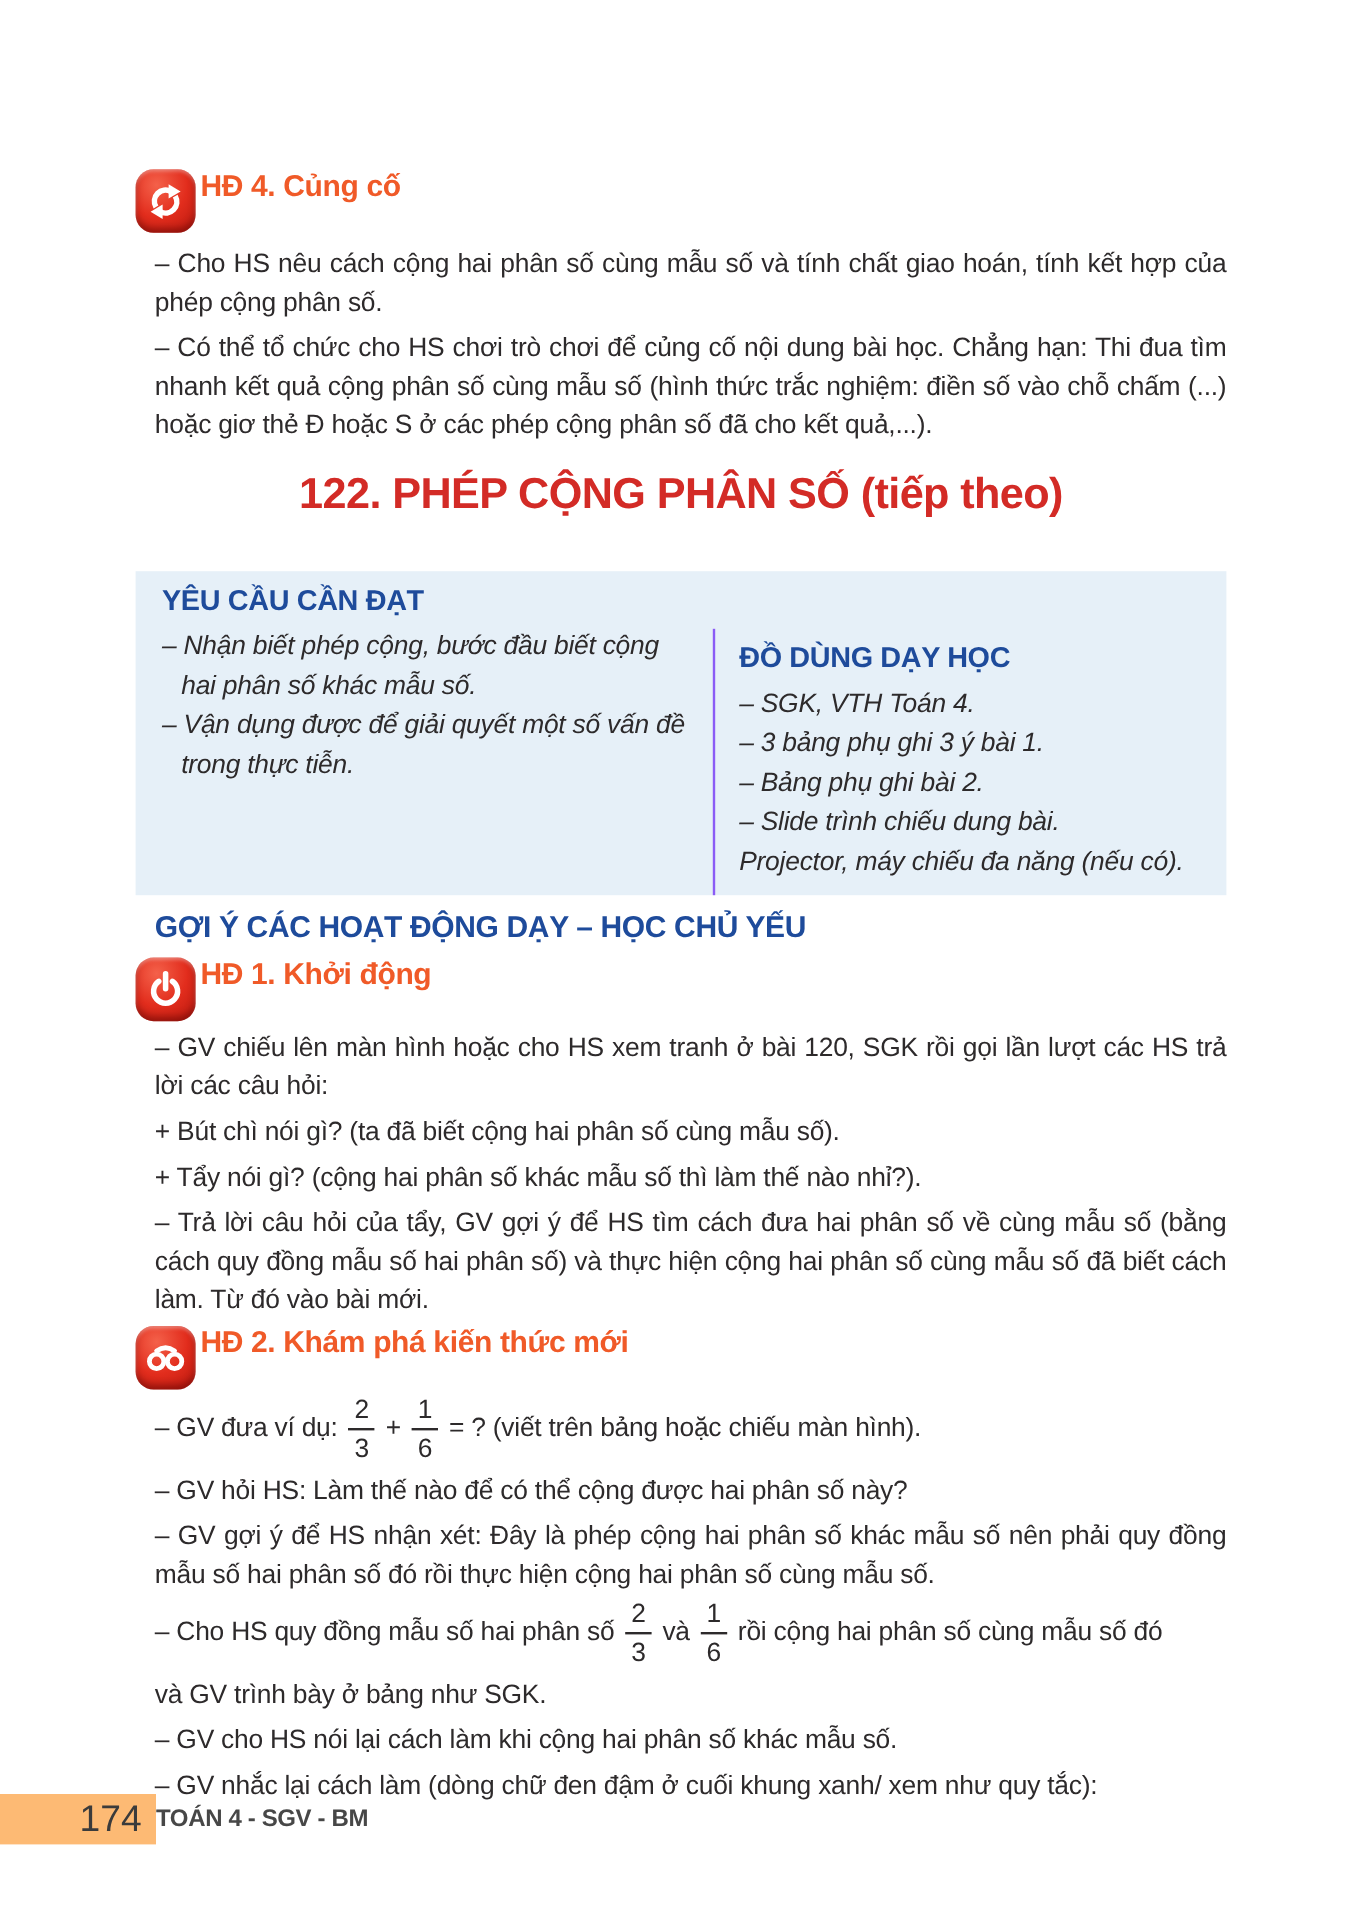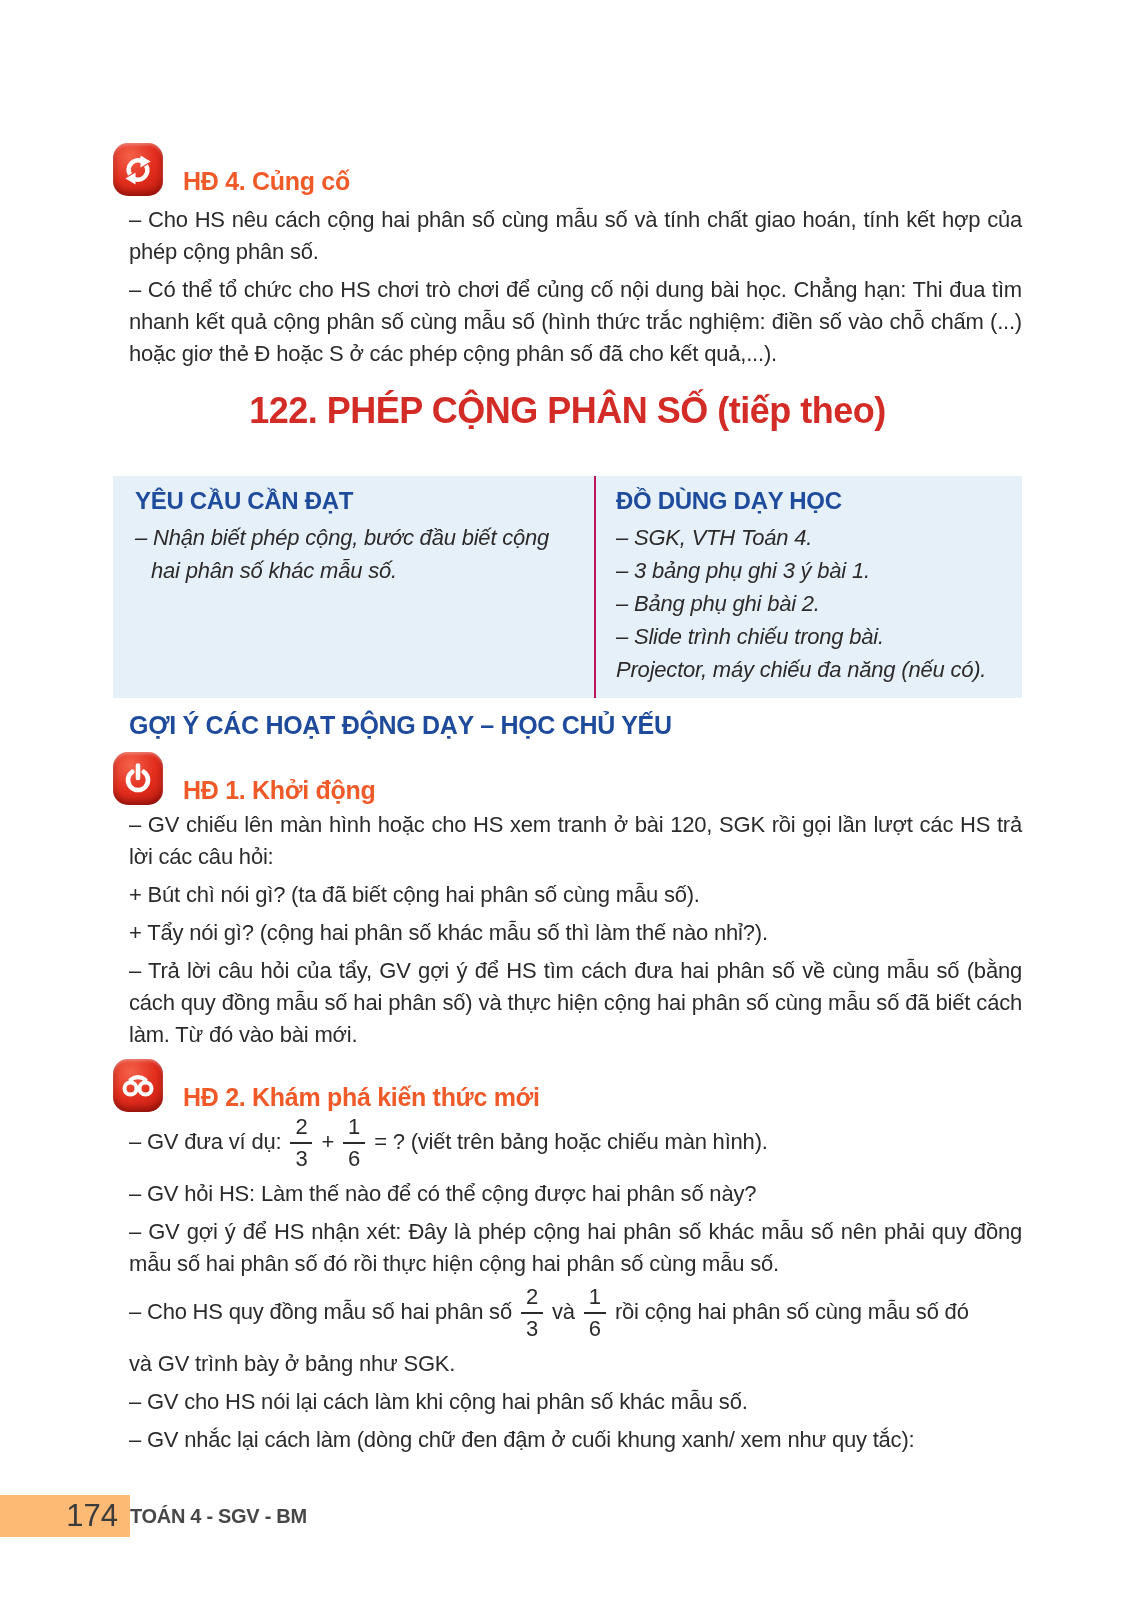--- a/index.html
+++ b/index.html
@@ -5,21 +5,21 @@
   html,body{margin:0;padding:0;}
   body{
     width:1140px;height:1601px;position:relative;background:#ffffff;
     font-family:"Liberation Sans","DejaVu Sans",sans-serif;
     color:#2d2a2b;overflow:hidden;
   }
   .content{
     position:absolute;left:113px;top:141px;width:909px;
   }
   
-  .hd-row{display:flex;align-items:flex-end;gap:20px;height:55px;margin-bottom:8px;}
+  .hd-row{display:flex;align-items:flex-start;gap:4px;height:55px;margin-bottom:8px;}
   .hd-icon{
     width:50px;height:53px;border-radius:15px;flex:0 0 auto;
     background:radial-gradient(120% 120% at 35% 25%, #f4614a 0%, #e22d1d 42%, #a80f08 100%);
     box-shadow: inset 0 -4px 6px rgba(80,0,0,.45), inset 0 2px 3px rgba(255,255,255,.35);
     display:flex;align-items:center;justify-content:center;
   }
   .hd-icon svg{width:40px;height:40px;display:block;}
   .hd-title{
     color:#f05a28;font-weight:bold;font-size:25px;letter-spacing:-0.3px;
   }
@@ -36,22 +36,23 @@
     color:#d32b26;font-weight:bold;font-size:36px;letter-spacing:-0.5px;
   }
   
   .info-table{
     display:flex;background:#e6f0f8;margin-bottom:12px;
   }
   .info-col-left{
     width:465px;box-sizing:border-box;padding:8px 20px 12px 6px;margin-left:16px;
   }
   .info-col-right{
-    flex:1;box-sizing:border-box;border-left:2px solid #be185d;
+    flex:1;box-sizing:border-box;border-left:2px solid #8b5cf6;
     padding:8px 8px 12px 20px;
+    margin-top:48px;
   }
   .info-header{
     color:#1e4b9b;font-weight:bold;font-size:24px;letter-spacing:-0.3px;
     margin-bottom:4px;line-height:33px;
   }
   .info-item{
     font-style:italic;font-size:22px;line-height:33px;letter-spacing:-0.2px;
     padding-left:16px;text-indent:-16px;
   }
   
@@ -100,27 +101,28 @@
   </div>
   <p class="para">– Cho HS nêu cách cộng hai phân số cùng mẫu số và tính chất giao hoán, tính kết hợp của phép cộng phân số.</p>
   <p class="para">– Có thể tổ chức cho HS chơi trò chơi để củng cố nội dung bài học. Chẳng hạn: Thi đua tìm nhanh kết quả cộng phân số cùng mẫu số (hình thức trắc nghiệm: điền số vào chỗ chấm (...) hoặc giơ thẻ Đ hoặc S ở các phép cộng phân số đã cho kết quả,...).</p>
 
   <div class="lesson-title">122. PHÉP CỘNG PHÂN SỐ (tiếp theo)</div>
 
   <div class="info-table">
     <div class="info-col-left">
       <div class="info-header">YÊU CẦU CẦN ĐẠT</div>
       <div class="info-item">– Nhận biết phép cộng, bước đầu biết cộng hai phân số khác mẫu số.</div>
+      <div class="info-item">– Vận dụng được để giải quyết một số vấn đề trong thực tiễn.</div>
     </div>
     <div class="info-col-right">
       <div class="info-header">ĐỒ DÙNG DẠY HỌC</div>
       <div class="info-item">– SGK, VTH Toán 4.</div>
       <div class="info-item">– 3 bảng phụ ghi 3 ý bài 1.</div>
       <div class="info-item">– Bảng phụ ghi bài 2.</div>
-      <div class="info-item">– Slide trình chiếu trong bài.</div>
+      <div class="info-item">– Slide trình chiếu dung bài.</div>
       <div class="info-item">Projector, máy chiếu đa năng (nếu có).</div>
     </div>
   </div>
 
   <div class="activities-heading">GỢI Ý CÁC HOẠT ĐỘNG DẠY – HỌC CHỦ YẾU</div>
 
   <div class="hd-row" style="margin-bottom:4px;">
     <span class="hd-icon">
       <svg viewBox="0 0 40 40">
         <path d="M14.3 12.8 A 10 10 0 1 0 25.7 12.8" fill="none" stroke="#fff" stroke-width="4.6" stroke-linecap="round"></path>

